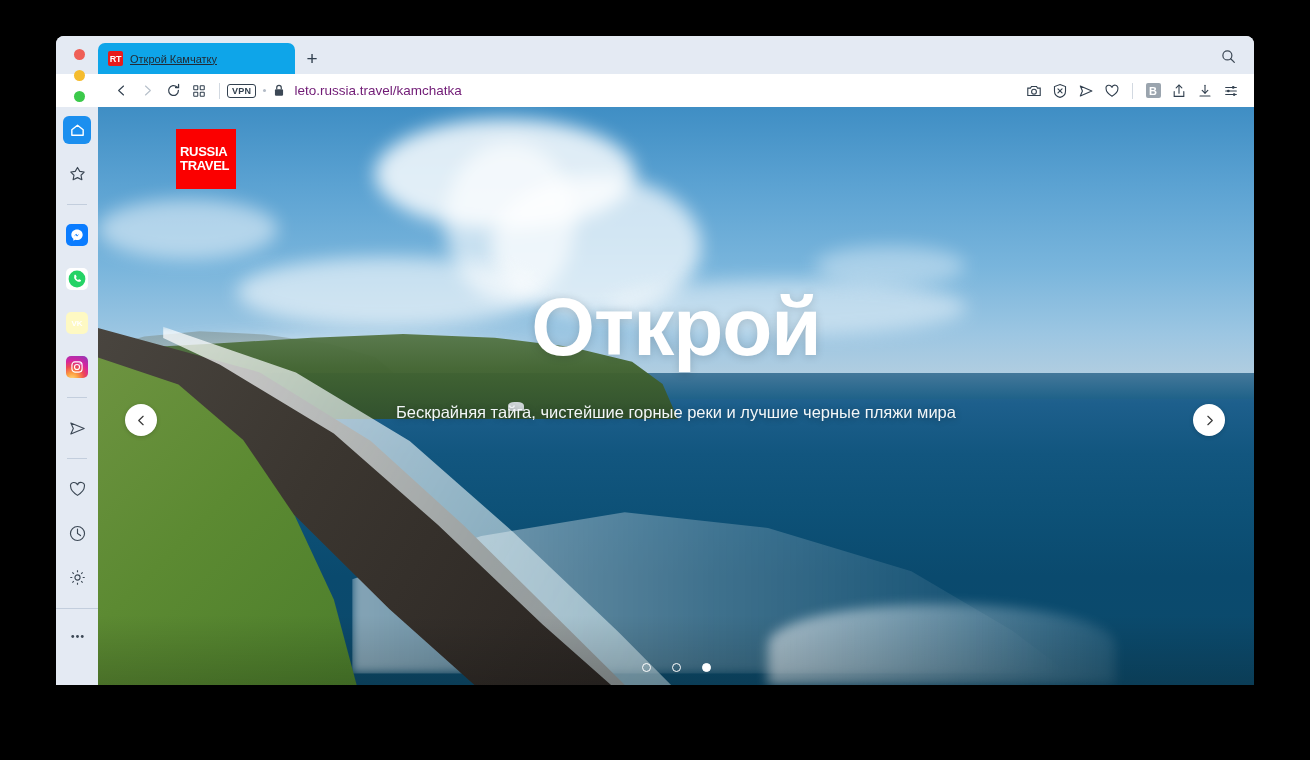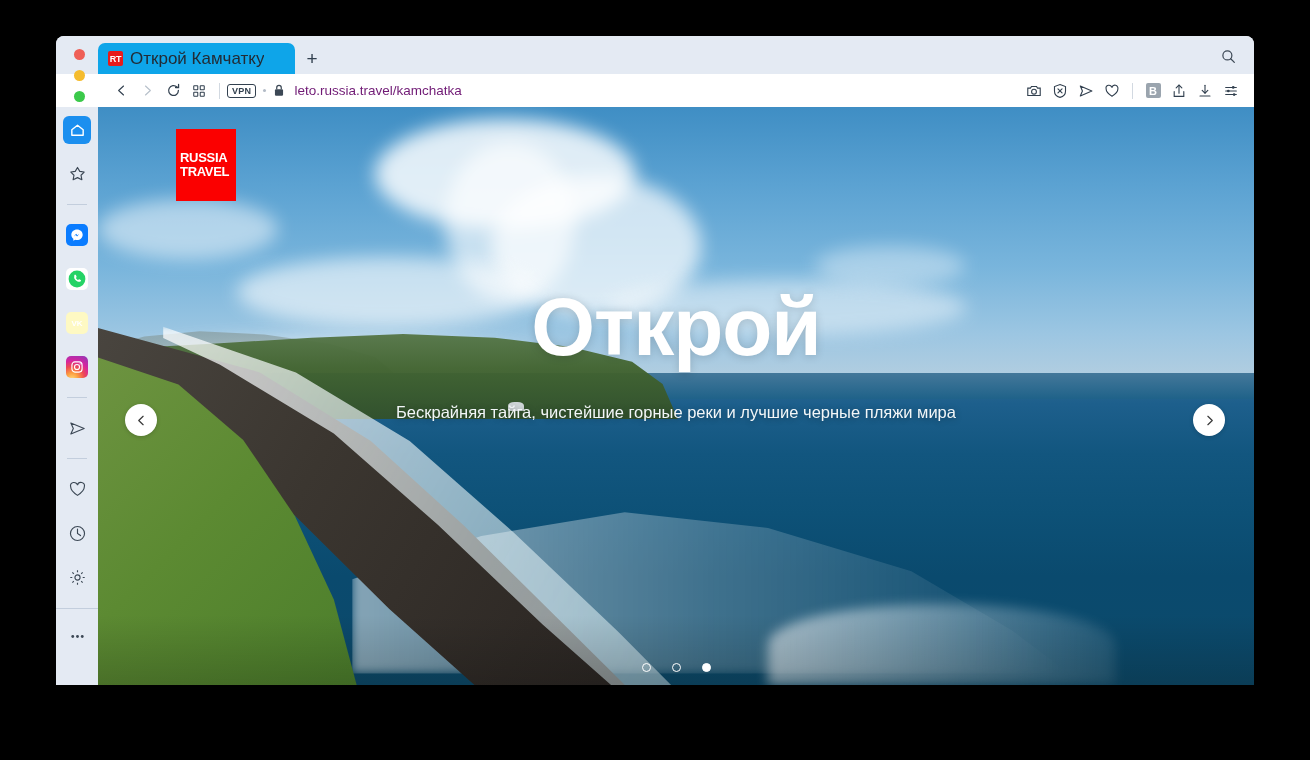--- a/index.html
+++ b/index.html
@@ -71,25 +71,26 @@
     color: #fff;
     font-size: 9px;
     font-weight: bold;
     display: flex;
     align-items: center;
     justify-content: center;
     letter-spacing: -0.3px;
     flex: 0 0 auto;
   }
   .tab-title {
-    font-size: 17px;
+    font-size: 11px;
     color: #222b35;
     white-space: nowrap;
     overflow: hidden;
     text-overflow: ellipsis;
+    text-decoration: underline;
   }
   #new-tab-button {
     width: 34px; height: 31px;
     display: flex;
     align-items: center;
     justify-content: center;
     color: #32404f;
     font-size: 19px;
     font-weight: 300;
     line-height: 1;
@@ -352,21 +353,21 @@
     position: absolute;
     left: 0; right: 0; bottom: 0;
     height: 70px;
     background: linear-gradient(180deg, rgba(0,0,0,0) 0%, rgba(0,0,0,0.18) 100%);
   }
 
   
   #site-logo {
     position: absolute;
     left: 78px; top: 22px;
-    width: 60px; height: 72px;
+    width: 60px; height: 60px;
     background: #fb0000;
     display: flex;
     flex-direction: column;
     align-items: flex-start;
     justify-content: center;
     padding-left: 4px;
     cursor: pointer;
     overflow: hidden;
   }
   .logo-line {

